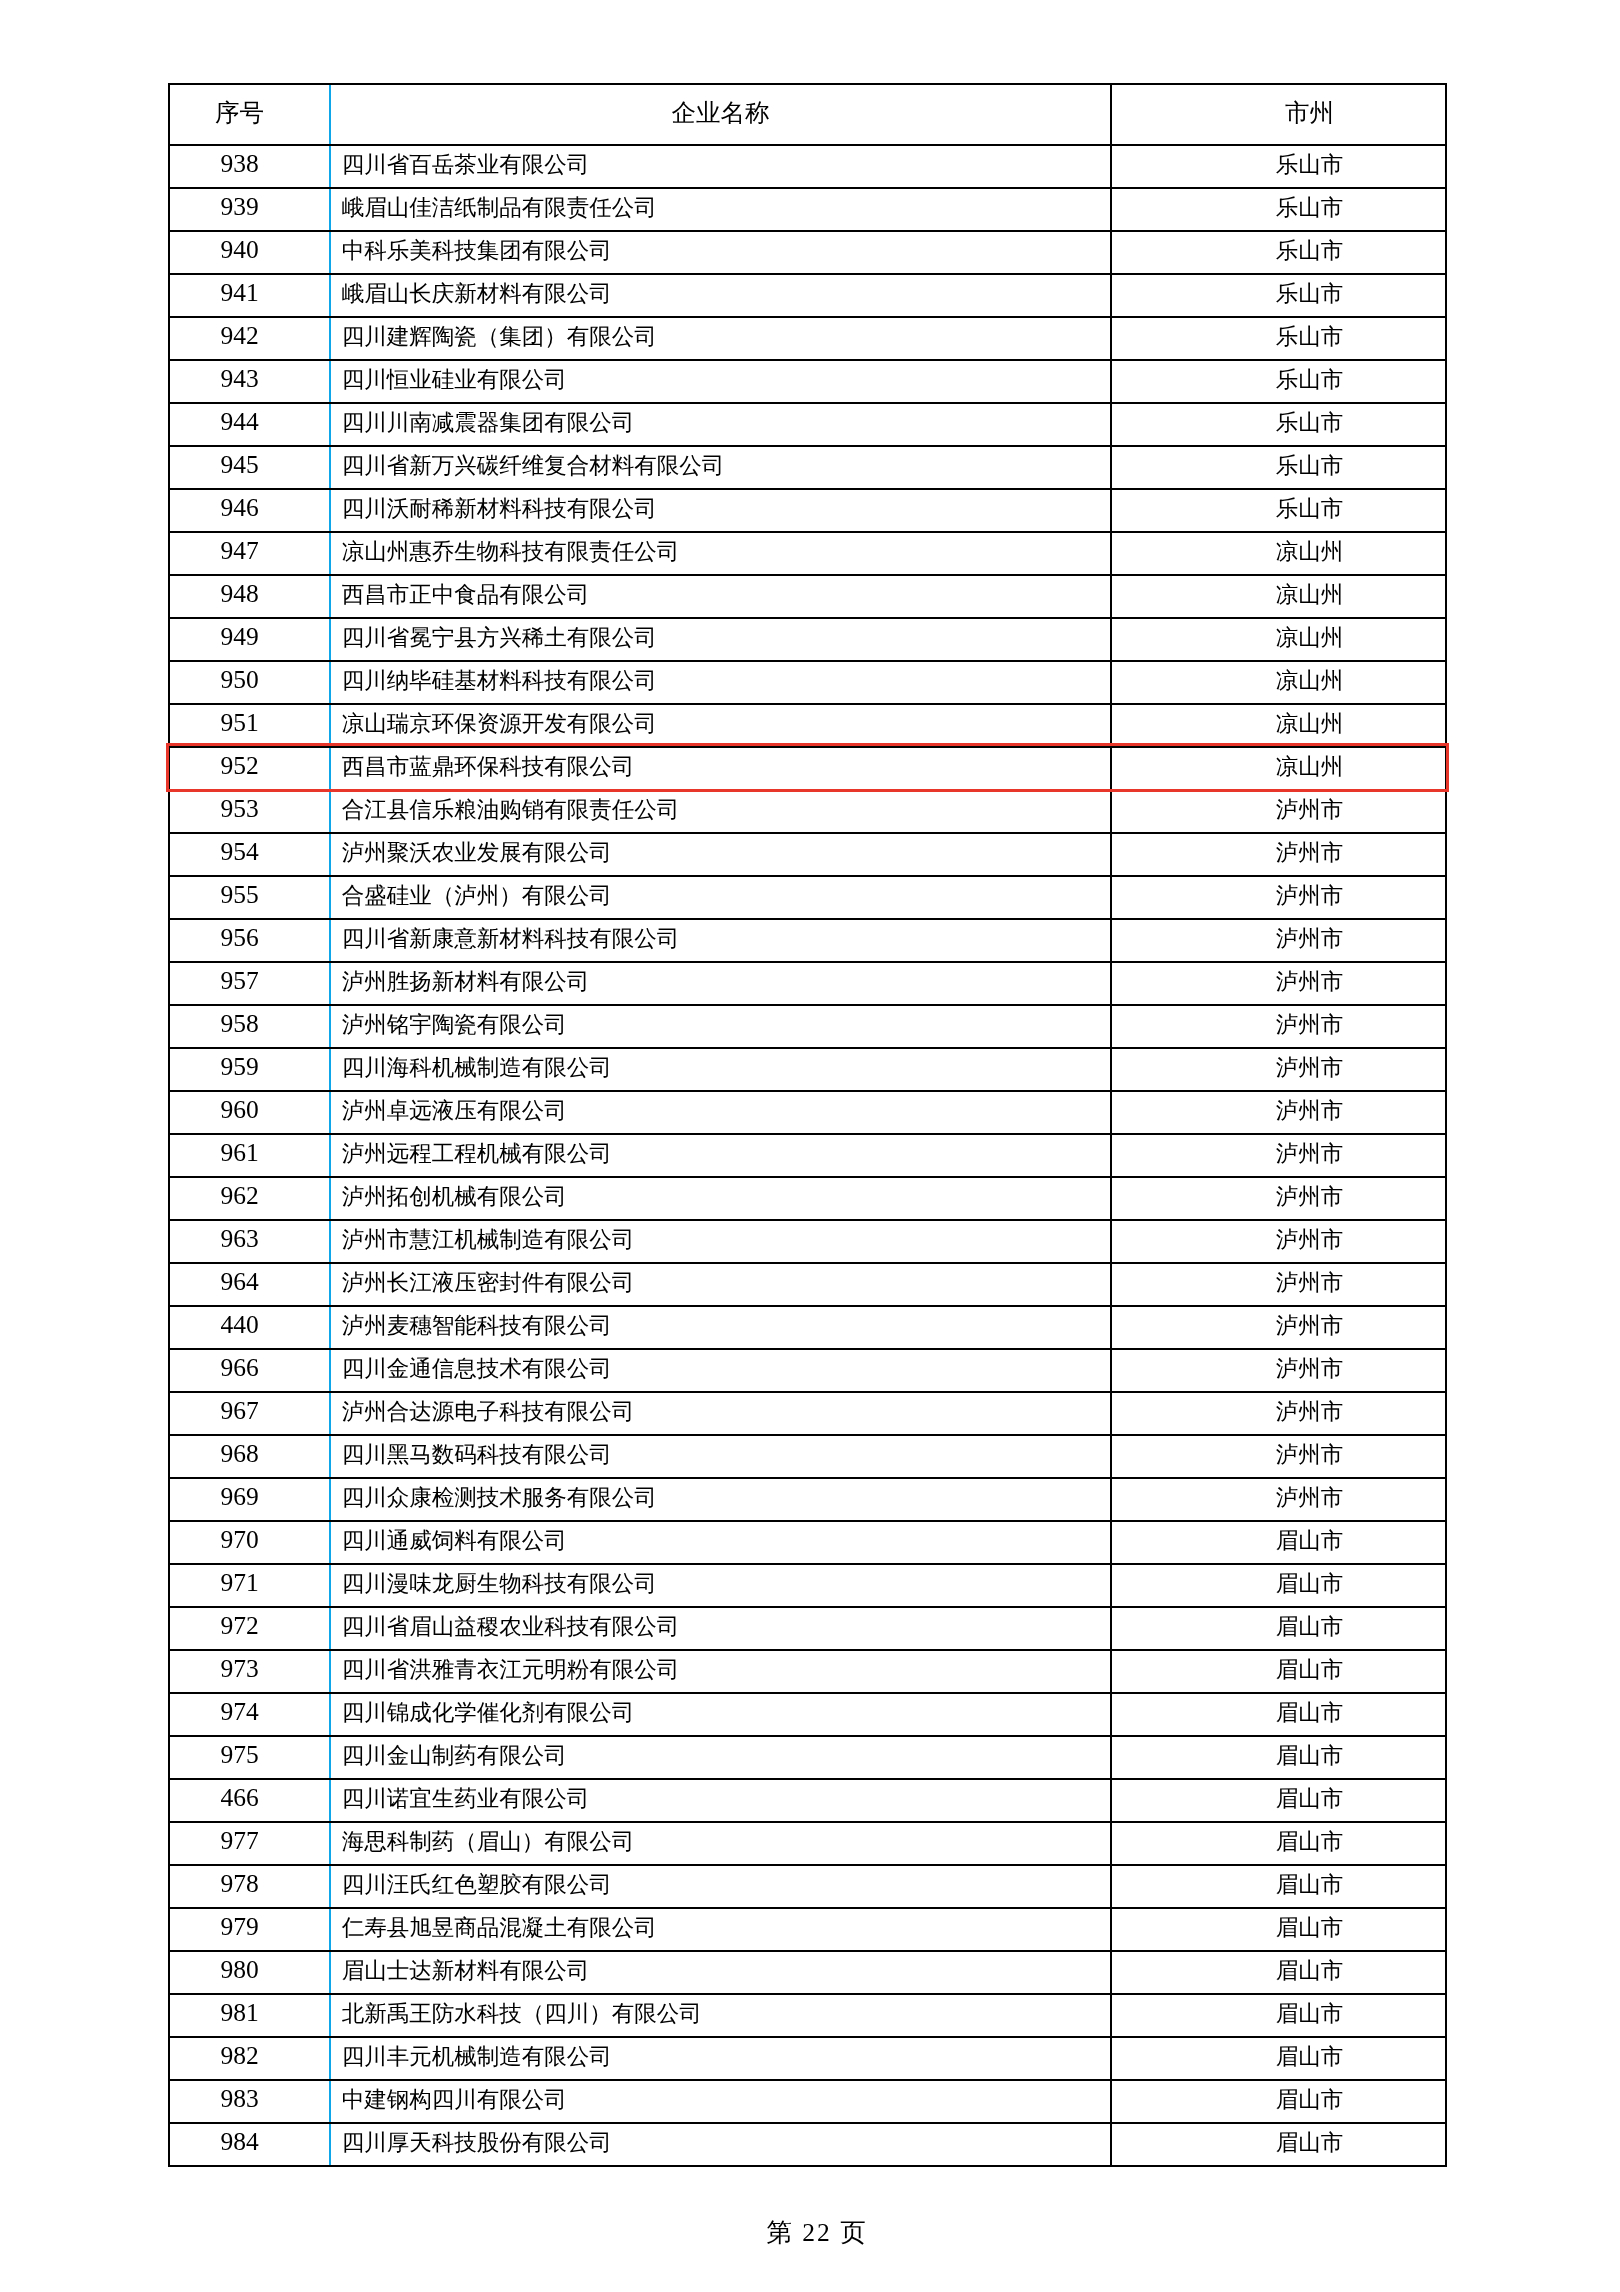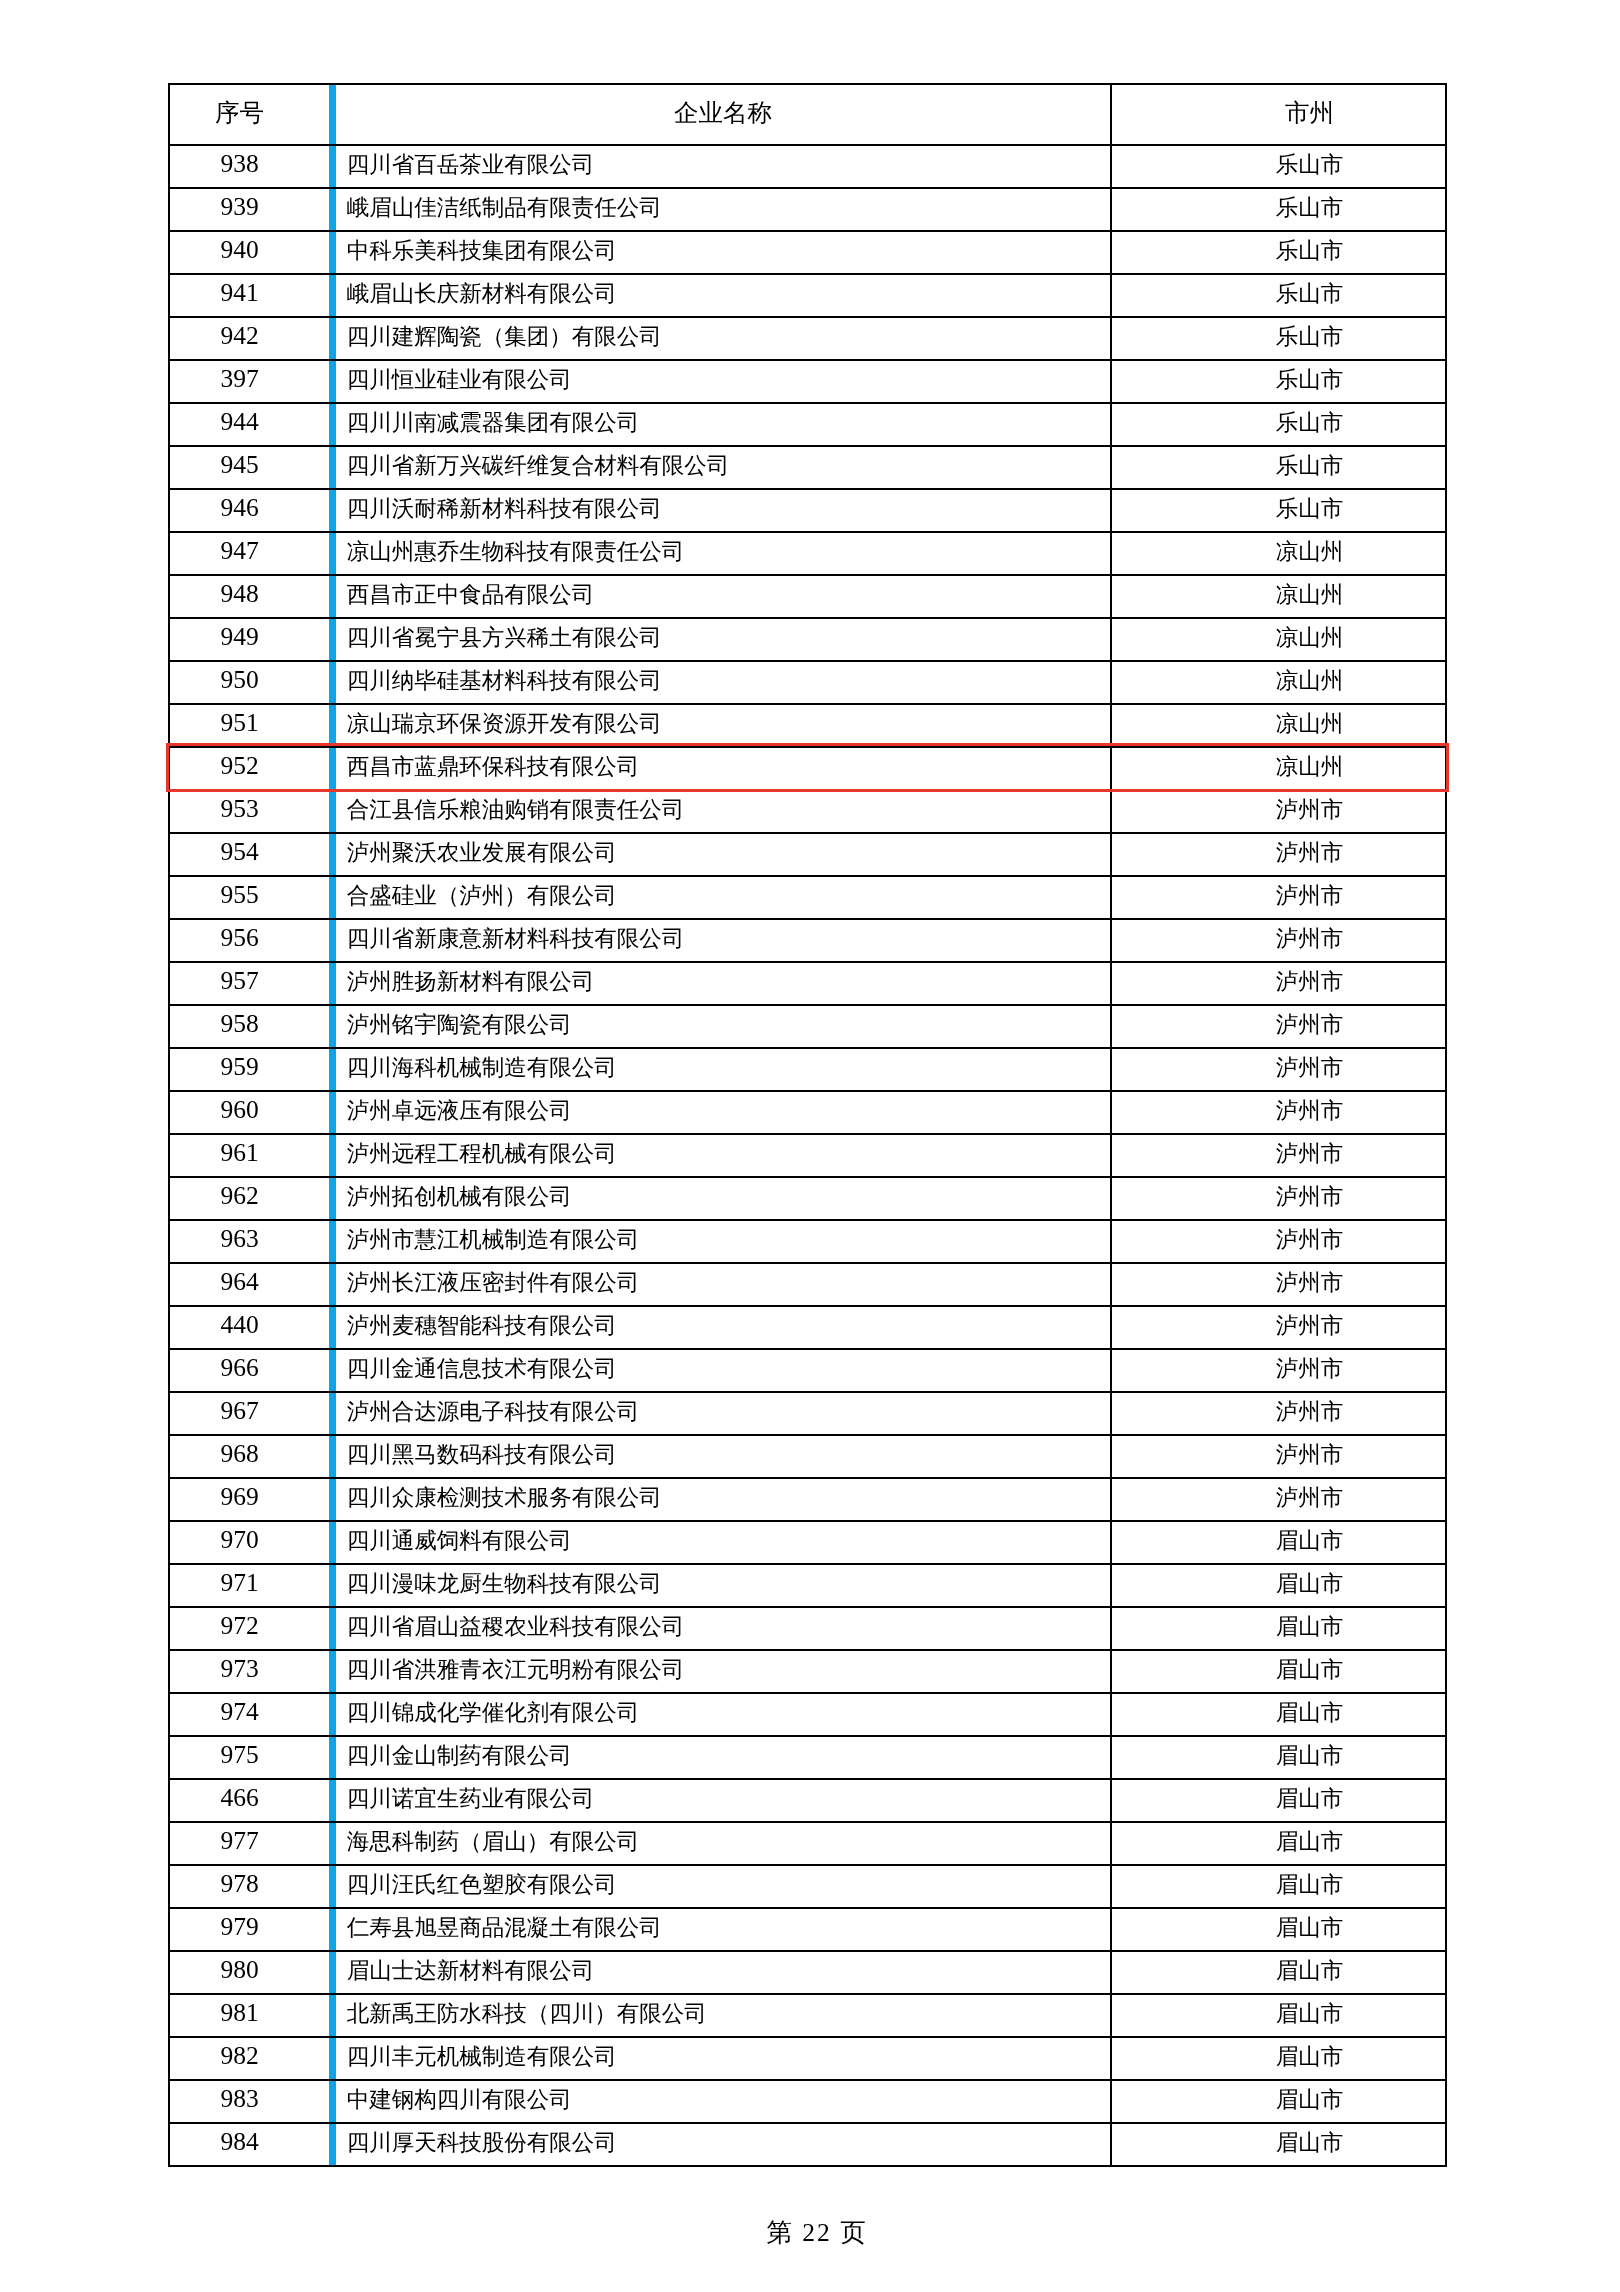--- a/index.html
+++ b/index.html
@@ -17,21 +17,21 @@
   .row{
     display:flex;height:43px;box-sizing:border-box;
     border-top:2.9px solid #000;position:relative;gap:20px;
   }
   .row.header{height:59px;border-top:none;}
   .cell{
     box-sizing:border-box;display:flex;align-items:center;
     padding-bottom:4.9px;overflow:hidden;white-space:nowrap;
   }
   .c1{width:139px;justify-content:center;font-size:25.5px;}
-  .c2{width:783px;border-left:7px solid #0ea5e9;border-right:2px solid #000;
+  .c2{width:783px;border-left:2px solid #0ea5e9;border-right:2px solid #000;
       padding-left:10.8px;font-size:22.5px;}
   .c3{flex:1;justify-content:center;font-size:22.5px;margin-left:42px;}
   .row.header .cell{font-size:24.5px;justify-content:center;padding-left:0;}
   
   .row.hl::after{
     content:"";position:absolute;z-index:3;pointer-events:none;
     left:-3.9px;right:-3.9px;top:-4.9px;bottom:-2.9px;
     border:3.9px solid var(--hl,#e8372a);
   }
   .footer{
@@ -68,21 +68,21 @@
     <div class="cell c1">941</div>
     <div class="cell c2">峨眉山长庆新材料有限公司</div>
     <div class="cell c3">乐山市</div>
   </div>
       <div class="row">
     <div class="cell c1">942</div>
     <div class="cell c2">四川建辉陶瓷（集团）有限公司</div>
     <div class="cell c3">乐山市</div>
   </div>
       <div class="row">
-    <div class="cell c1">397</div>
+    <div class="cell c1">943</div>
     <div class="cell c2">四川恒业硅业有限公司</div>
     <div class="cell c3">乐山市</div>
   </div>
       <div class="row">
     <div class="cell c1">944</div>
     <div class="cell c2">四川川南减震器集团有限公司</div>
     <div class="cell c3">乐山市</div>
   </div>
       <div class="row">
     <div class="cell c1">945</div>

